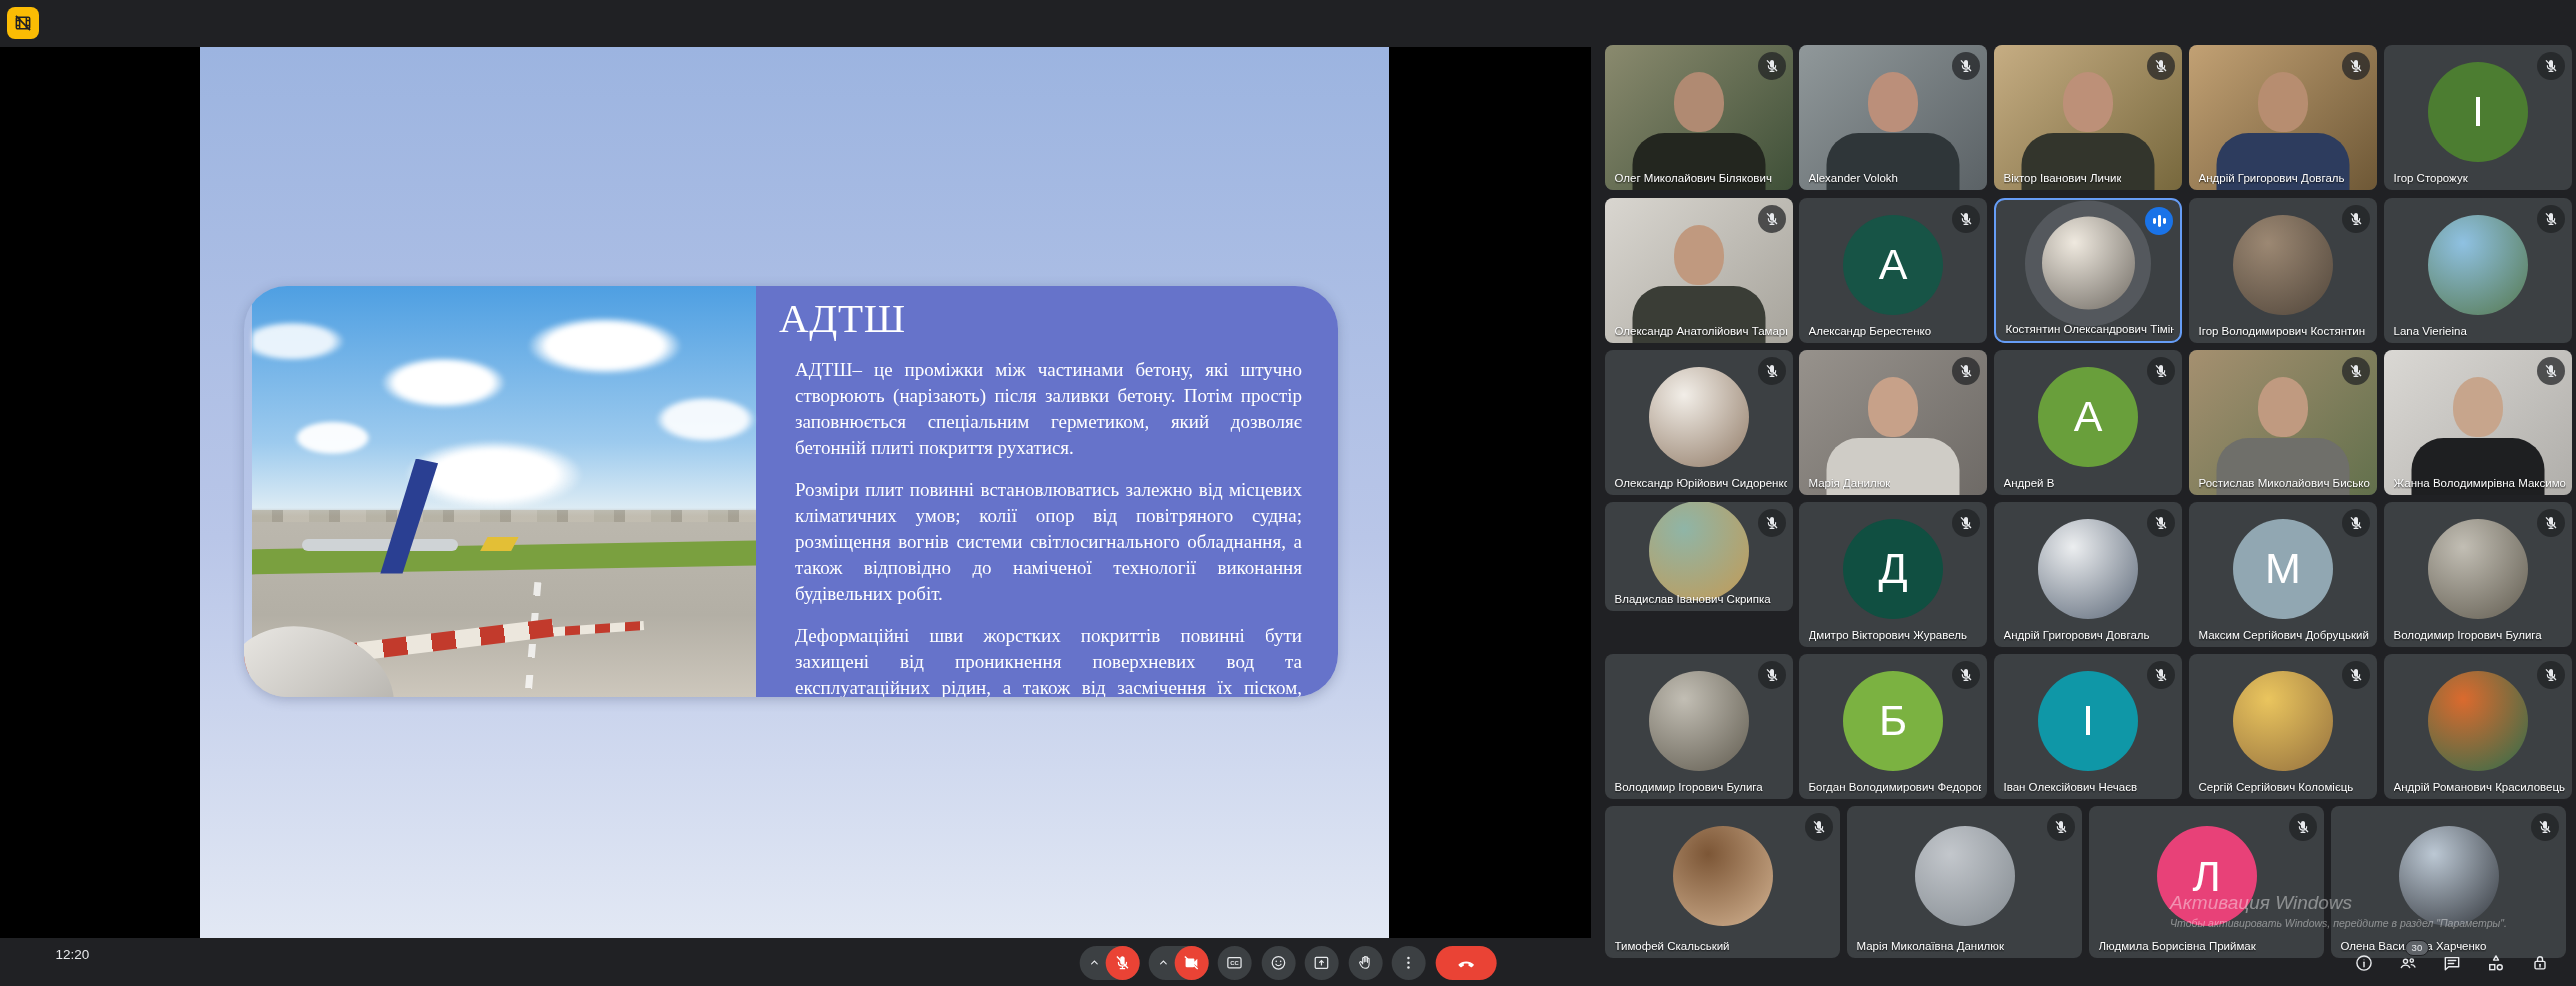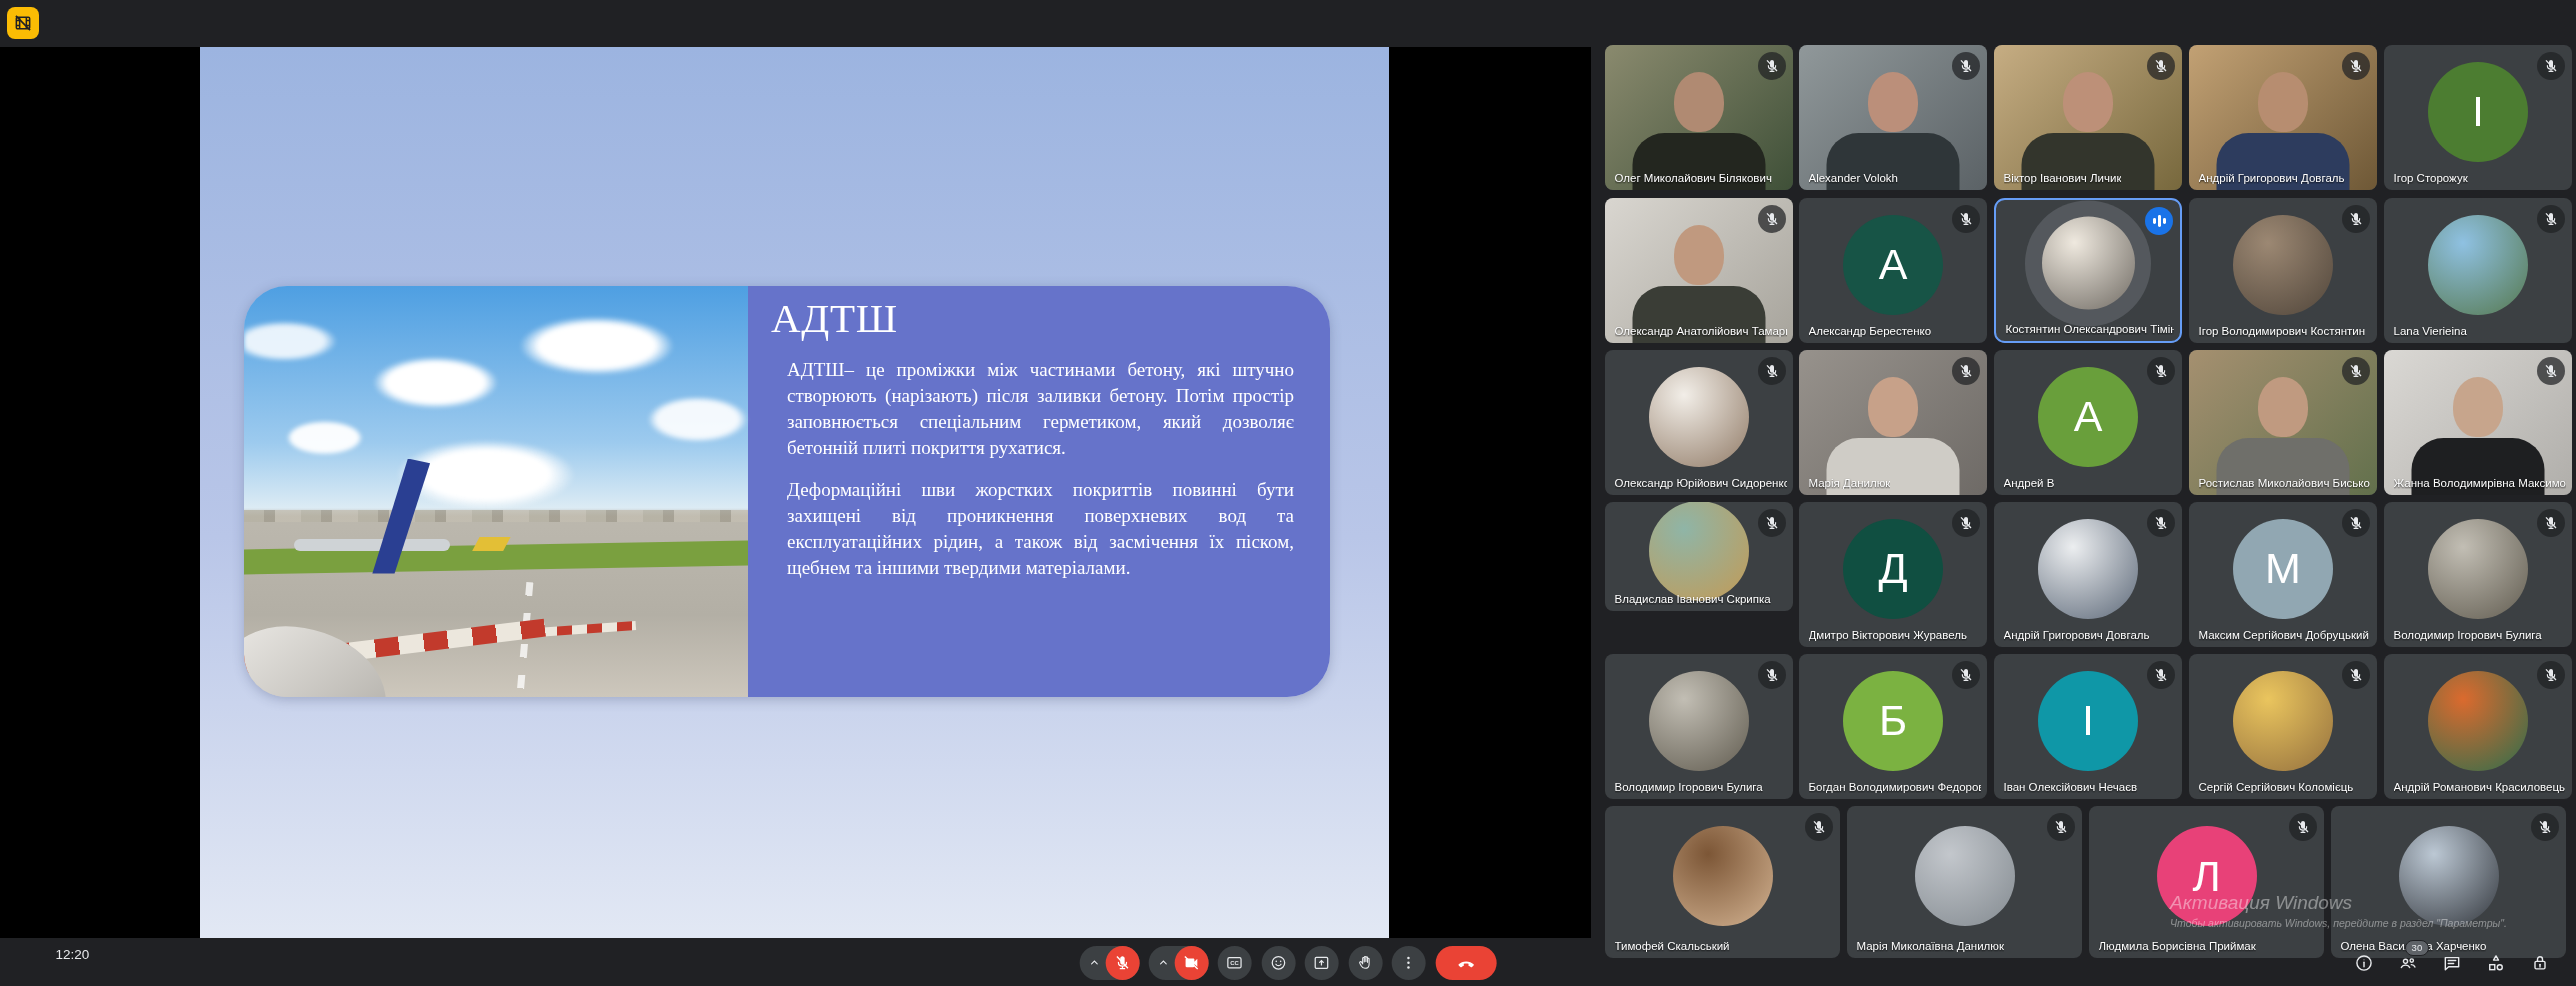--- a/index.html
+++ b/index.html
@@ -13,21 +13,21 @@
   .presenter-pill{position:absolute;left:50px;top:7.4px;width:1536px;height:32px;background:#3a3b3e;
        border-radius:6.8px;display:flex;align-items:center;gap:12px;padding:0 5.4px;box-sizing:border-box;}
   .presenter-avatar{width:24px;height:24px;border-radius:50%;flex:none;}
   .presenter-name{color:#e8eaed;font-size:13.5px;white-space:nowrap;}
 
   
   .stage{position:absolute;left:0;top:47px;width:1591px;height:891px;background:#000;}
   .slide{position:absolute;left:200px;top:0;width:1189px;height:891px;
        background:linear-gradient(180deg,var(--slide-top,#9cb4e0) 0%,#b9c6e8 55%,var(--slide-bottom,#e2e8f4) 100%);}
   .content-block{position:absolute;left:44px;top:239px;width:1086px;height:411px;border-radius:43px;
-       overflow:hidden;display:flex;box-shadow:0 2.7px 12px rgba(40,50,90,.25);}
+       overflow:hidden;display:flex;box-shadow:0 2.7px 12px rgba(40,50,90,.25);padding-left:8px;}
   .photo{position:relative;width:504px;flex:none;
        background:linear-gradient(180deg,#4e9fe2 0%,#9ccaee 38%,#dcebf4 54%,#bcb8ae 56%,#b3afa5 80%,#cdc7bc 100%);}
   .clouds{position:absolute;left:0;top:0;width:100%;height:56%;filter:blur(2px);background:
        radial-gradient(61px 27px at 16% 66%,rgba(255,255,255,.95) 55%,transparent 62%),
        radial-gradient(101px 42px at 38% 42%,#fff 48%,transparent 62%),
        radial-gradient(129px 49px at 70% 26%,#fff 45%,transparent 60%),
        radial-gradient(81px 37px at 90% 58%,rgba(255,255,255,.9) 50%,transparent 62%),
        radial-gradient(149px 58px at 48% 82%,#fff 42%,transparent 60%),
        radial-gradient(88px 34px at 8% 24%,rgba(255,255,255,.85) 45%,transparent 60%);}
   .hbuild{position:absolute;left:0;top:54.5%;width:100%;height:3%;opacity:.8;background:
@@ -119,20 +119,21 @@
           <div class="fin"></div>
           <div class="ymark"></div>
           <div class="dashes"></div>
           <div class="checker2"></div>
           <div class="checker"></div>
           <div class="wing"></div>
         </div>
         <div class="tbox">
           <h1>АДТШ</h1>
           <p>АДТШ– це проміжки між частинами бетону, які штучно створюють (нарізають) після заливки бетону. Потім простір заповнюється спеціальним герметиком, який дозволяє бетонній плиті покриття рухатися.</p>
+          <p>Розміри плит повинні встановлюватись залежно від місцевих кліматичних умов; колії опор від повітряного судна; розміщення вогнів системи світлосигнального обладнання, а також відповідно до наміченої технології виконання будівельних робіт.</p>
           <p>Деформаційні шви жорстких покриттів повинні бути захищені від проникнення поверхневих вод та експлуатаційних рідин, а також від засмічення їх піском, щебнем та іншими твердими матеріалами.</p>
         </div>
       </div>
     </div>
   </div>
 
   <div class="warn-tile">
     <svg viewBox="0 0 24 24" fill="none" stroke="#202124" stroke-width="1.8">
       <rect x="4" y="5" width="16" height="14" rx="1.5"></rect>
       <path d="M8 5v14M16 5v14M4 9h4M4 15h4M16 9h4M16 15h4"></path>

